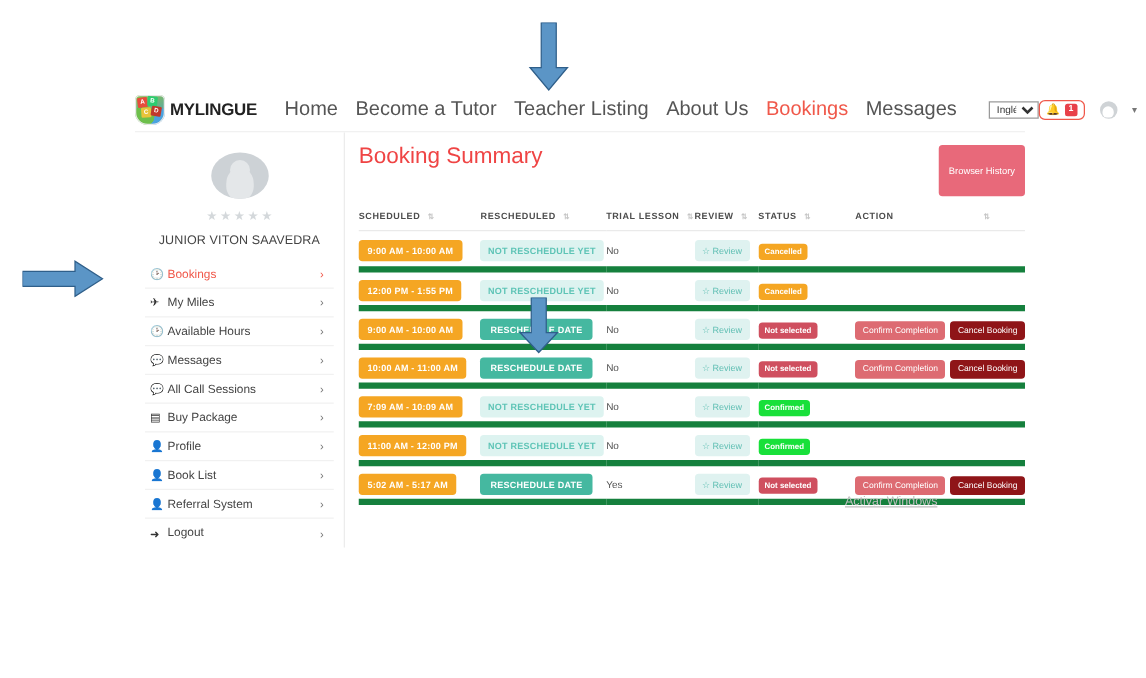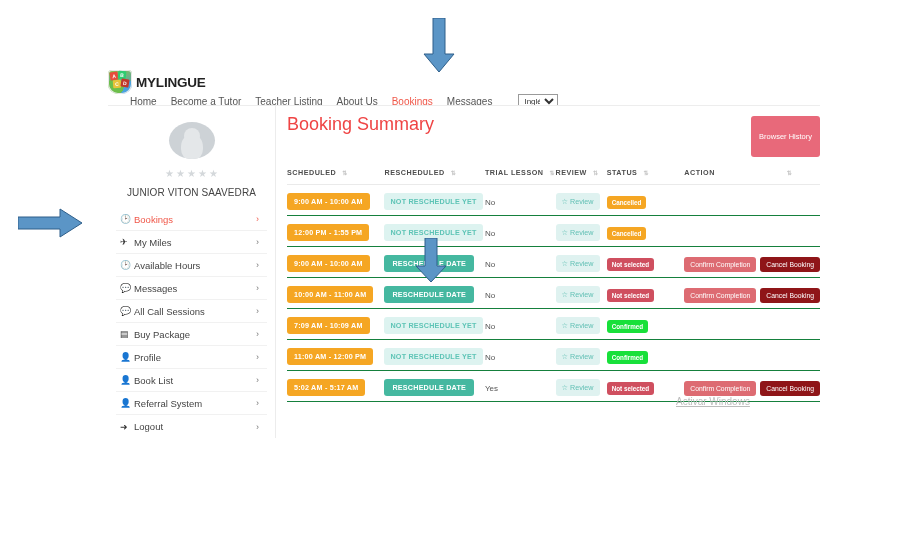--- a/index.html
+++ b/index.html
@@ -12,21 +12,21 @@
     overflow: hidden;
     position: relative;
   }
 
   
   #page { position:absolute; left:0; top:0; width:917px; height:542px; }
 
   
   .site-header {
     position:absolute; left:108px; top:70px; width:712px; height:35px;
-    background:#fff; display:flex; flex-direction:column;
+    background:#fff; display:flex; align-items:center;
   }
   .logo-wrap { display:flex; align-items:center; gap:4px; }
   .logo-mark {
     width:24px; height:24px; position:relative;
     border-radius:4px 4px 10px 10px;
     background:
       radial-gradient(circle at 30% 70%, #6dbf4b 0 35%, transparent 36%),
       radial-gradient(circle at 75% 75%, #4aa3df 0 32%, transparent 33%),
       linear-gradient(160deg,#8bc34a,#3f9ad6);
     overflow:hidden;
@@ -34,21 +34,21 @@
   }
   .logo-tile { position:absolute; width:8px; height:8px; border-radius:1px;
                font-size:5px; line-height:8px; text-align:center; color:#fff; font-weight:bold; }
   .t1 { background:#e74c3c; left:2px; top:2px; transform:rotate(-8deg); }
   .t2 { background:#2ecc71; left:10px; top:1px; transform:rotate(6deg); }
   .t3 { background:#e8c33a; left:5px; top:10px; transform:rotate(-4deg); }
   .t4 { background:#c0392b; left:13px; top:9px; transform:rotate(10deg); }
   .logo-text { font-weight:bold; font-size:13.5px; color:#222; letter-spacing:-0.2px; }
 
   .nav { display:flex; align-items:center; gap:14px; margin-left:22px; }
-  .nav a { font-size:10px; color:#555; text-decoration:none; white-space:nowrap; }
+  .nav a { font-size:16px; color:#555; text-decoration:none; white-space:nowrap; }
   .nav a.active { color:#f0584a; }
 
   .lang-select {
     margin-left:12px; font-size:8px; font-family:"Liberation Sans", sans-serif;
     border:1px solid #9a9a9a; background:#fff; color:#333;
     height:14px; width:40px; padding:0 1px;
   }
 
   .header-right { margin-left:auto; display:flex; align-items:center; gap:12px; }
   .bell-box {
@@ -115,21 +115,21 @@
   }
 
   table { position:absolute; left:11px; top:62px; width:533px; border-collapse:collapse; }
   thead th {
     text-align:left; font-size:7.2px; color:#4d4d4d; font-weight:bold;
     letter-spacing:0.5px; padding:0 0 7px 0; vertical-align:bottom; white-space:nowrap;
   }
   thead th .sorter { display:inline-block; margin-left:6px; color:#c6c6c6; font-size:6px; letter-spacing:-1px; }
   thead tr { border-bottom:1px solid #eaeaea; }
 
-  tbody td { padding:0; height:31px; border-bottom:1px solid #15803d; vertical-align:middle; }
+  tbody td { padding:0; height:31px; border-bottom:5px solid #15803d; vertical-align:middle; }
 
   .badge-sched {
     display:inline-block; background:#f5a623; color:#fff; font-size:7.2px; font-weight:bold;
     padding:4px 7px; border-radius:3px; white-space:nowrap; letter-spacing:0.2px;
   }
   .badge-resch-none {
     display:inline-block; background:#ddf3f0; color:#5ec4b6; font-size:7.2px; font-weight:bold;
     padding:4px 6px; border-radius:3px; white-space:nowrap; letter-spacing:0.2px;
   }
   .badge-resch-date {

